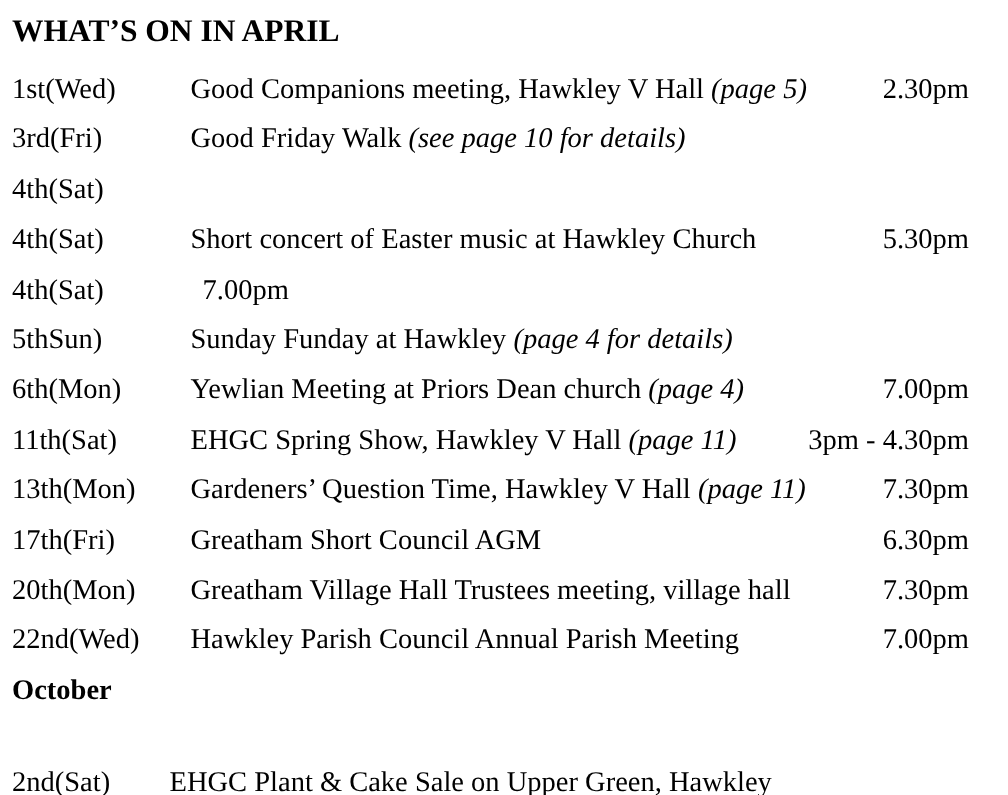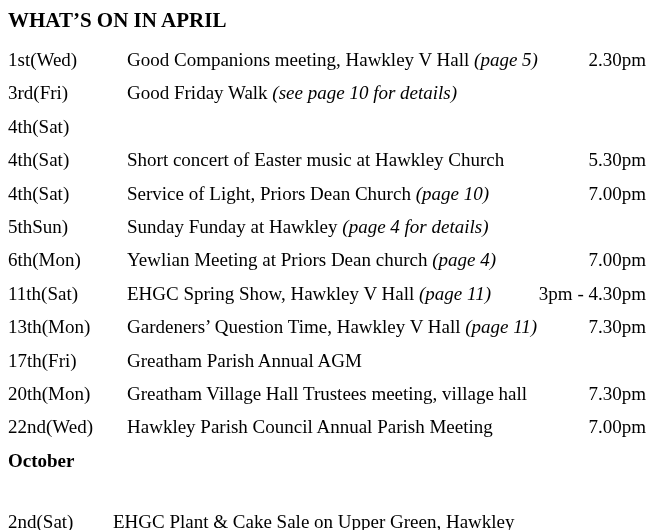--- a/index.html
+++ b/index.html
@@ -98,22 +98,20 @@
 
     <div class="row">
       <span class="date">4th(Sat)</span>
       <span class="desc"><span>Short concert of Easter music at Hawkley Church</span>
         </span>
       <span class="time">5.30pm</span>
     </div>
 
     <div class="row">
       <span class="date">4th(Sat)</span>
-      <span class="desc"><span>Service of Light, Priors Dean Church</span>
-        <span class="note">(page 10)</span></span>
       <span class="time">7.00pm</span>
     </div>
 
     <div class="row">
       <span class="date">5thSun)</span>
       <span class="desc"><span>Sunday Funday at Hawkley</span>
         <span class="note">(page 4 for details)</span></span>
 
     </div>
 
@@ -133,22 +131,23 @@
 
     <div class="row">
       <span class="date">13th(Mon)</span>
       <span class="desc"><span>Gardeners’ Question Time, Hawkley V Hall</span>
         <span class="note">(page 11)</span></span>
       <span class="time">7.30pm</span>
     </div>
 
     <div class="row">
       <span class="date">17th(Fri)</span>
-      <span class="desc"><span>Greatham Parish Annual AGM</span>
+      <span class="desc"><span>Greatham Short Council AGM</span>
         </span>
+      <span class="time">6.30pm</span>
     </div>
 
     <div class="row">
       <span class="date">20th(Mon)</span>
       <span class="desc"><span>Greatham Village Hall Trustees meeting, village hall</span>
         </span>
       <span class="time">7.30pm</span>
     </div>
 
     <div class="row">

